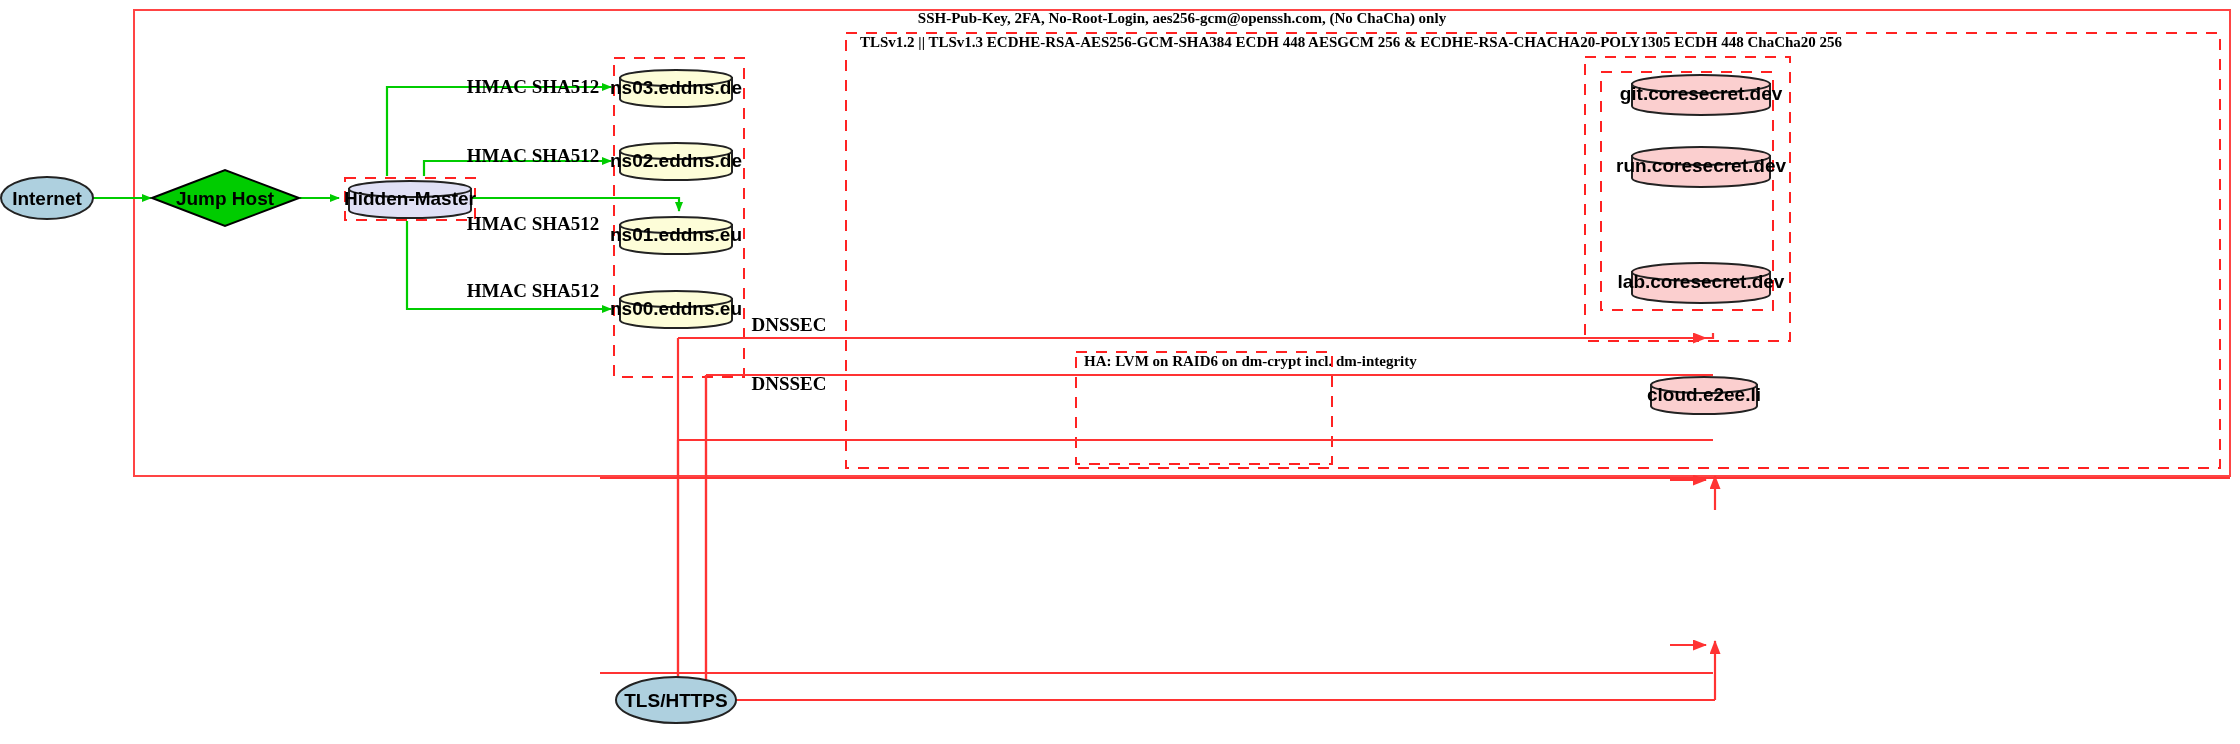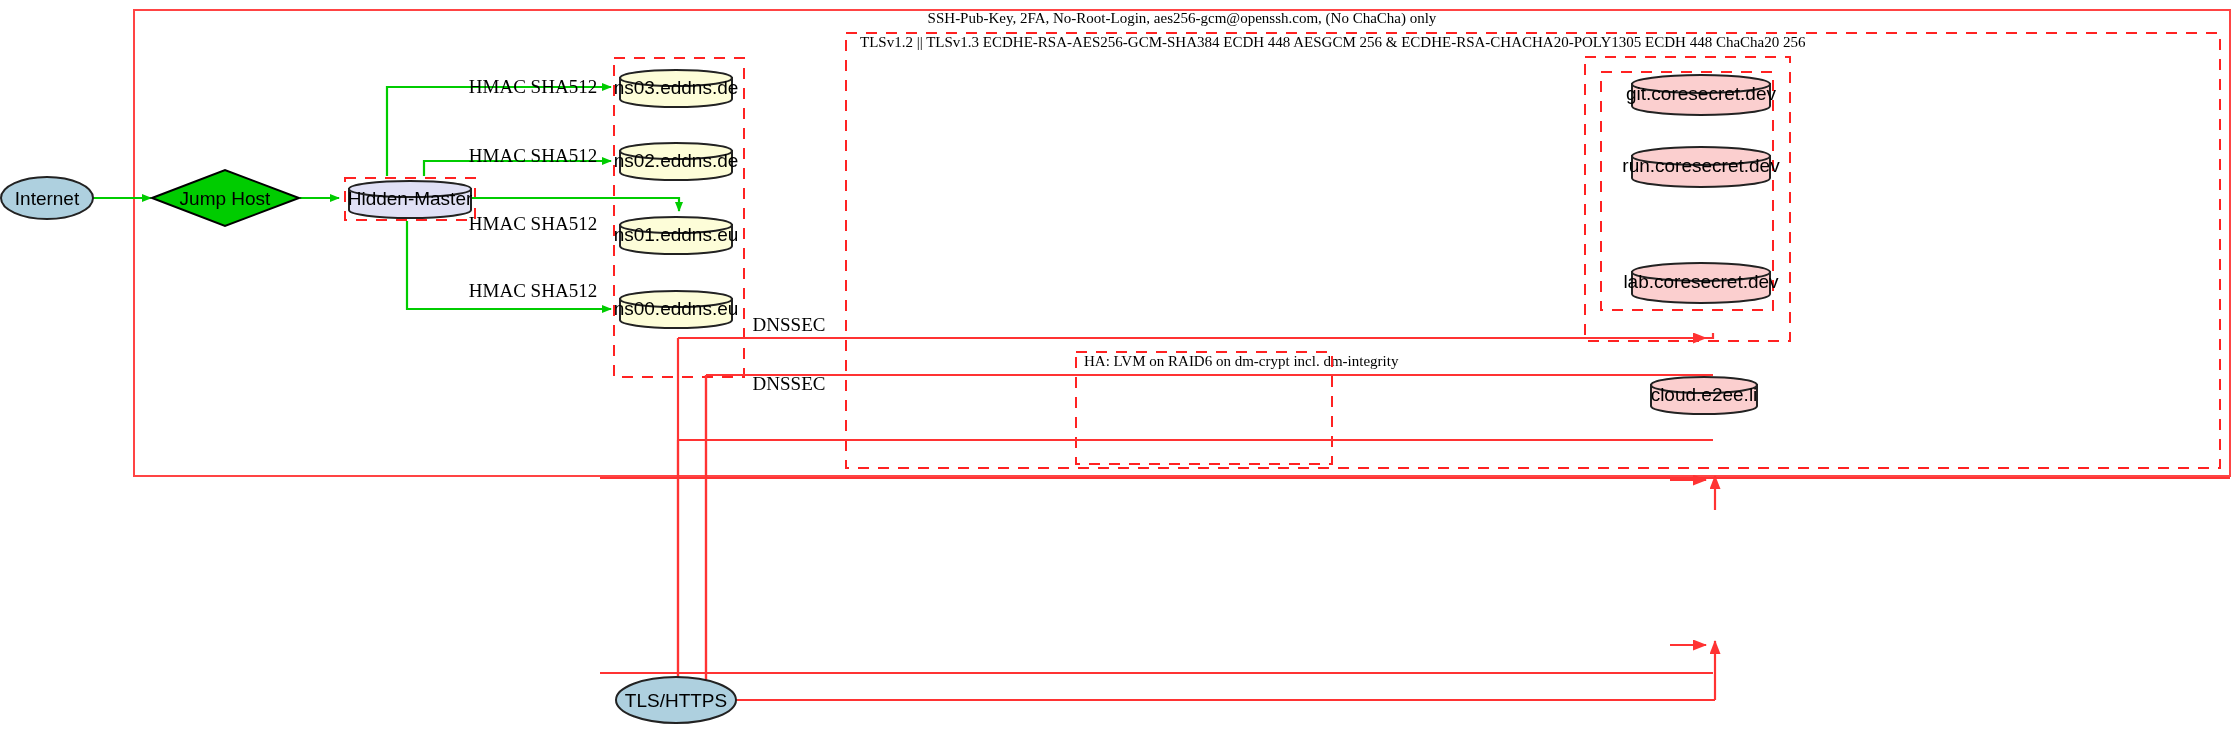--- a/index.html
+++ b/index.html
@@ -1,18 +1,18 @@
 <!DOCTYPE html>
 <html><head>
 <meta charset="utf-8">
 <style>
   html,body{margin:0;padding:0;background:#ffffff;}
   body{width:2240px;height:744px;overflow:hidden;
        font-family:"Liberation Sans", sans-serif;}
-  #stage{position:relative;width:2240px;height:720px;}
+  #stage{position:relative;width:2240px;height:720px;font-weight:bold;}
   svg#diagram{position:absolute;left:0;top:0;width:2240px;height:744px;}
 
   text{fill:#000000;}
   .t-cluster{font-family:"Liberation Serif", serif;font-size:15px;}
   .t-edge{font-family:"Liberation Serif", serif;font-size:19px;}
   .t-node{font-family:"Liberation Sans", sans-serif;font-size:19px;}
 
   .box-solid{fill:none;stroke:#ff4444;stroke-width:2;}
   .box-dashed{fill:none;stroke:#ff2222;stroke-width:2;stroke-dasharray:11,9;}
 

